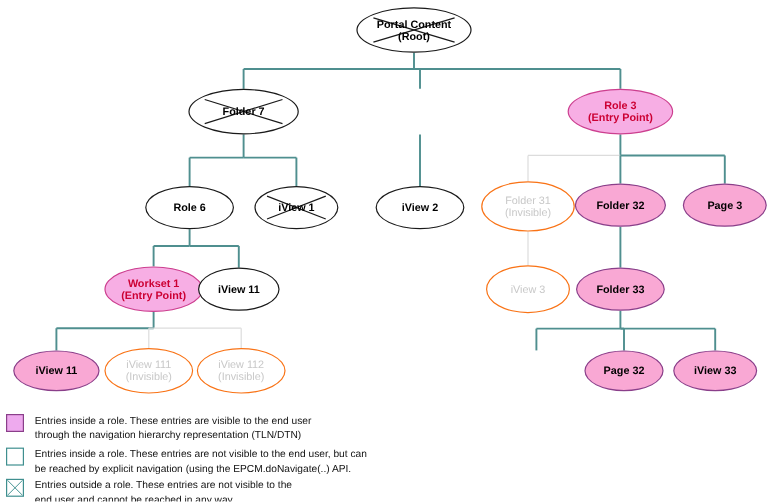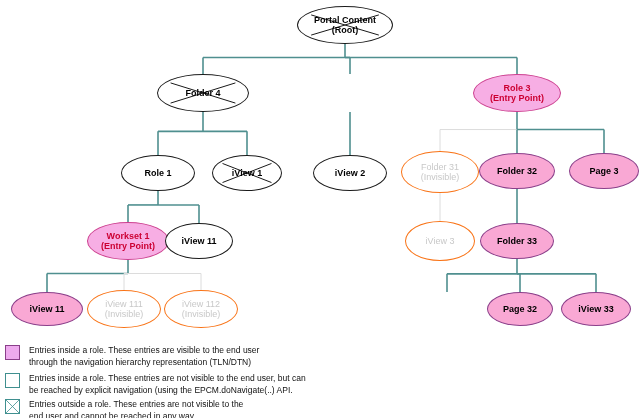--- a/index.html
+++ b/index.html
@@ -85,32 +85,32 @@
         <span>Portal Content</span>
         <span>(Root)</span>
       </div>
     </div>
     <div class="node v-crossed" style="left: 157px; top: 74px; width: 92px; height: 38px;">
       <svg class="cross-svg" viewBox="0 0 100 100" preserveAspectRatio="none">
         <line x1="14" y1="22" x2="86" y2="78" stroke="#1a1a1a" vector-effect="non-scaling-stroke" stroke-width="1"></line>
         <line x1="86" y1="22" x2="14" y2="78" stroke="#1a1a1a" vector-effect="non-scaling-stroke" stroke-width="1"></line>
       </svg>
       <div class="node-label">
-        <span>Folder 4</span>
+        <span>Folder 7</span>
       </div>
     </div>
     <div class="node v-pink-entry" style="left: 473px; top: 74px; width: 88px; height: 38px;">
       <div class="node-label">
         <span>Role 3</span>
         <span>(Entry Point)</span>
       </div>
     </div>
     <div class="node v-plain" style="left: 121px; top: 155px; width: 74px; height: 36px;">
       <div class="node-label">
-        <span>Role 1</span>
+        <span>Role 6</span>
       </div>
     </div>
     <div class="node v-crossed" style="left: 212px; top: 155px; width: 70px; height: 36px;">
       <svg class="cross-svg" viewBox="0 0 100 100" preserveAspectRatio="none">
         <line x1="14" y1="22" x2="86" y2="78" stroke="#1a1a1a" vector-effect="non-scaling-stroke" stroke-width="1"></line>
         <line x1="86" y1="22" x2="14" y2="78" stroke="#1a1a1a" vector-effect="non-scaling-stroke" stroke-width="1"></line>
       </svg>
       <div class="node-label">
         <span>iView 1</span>
       </div>

